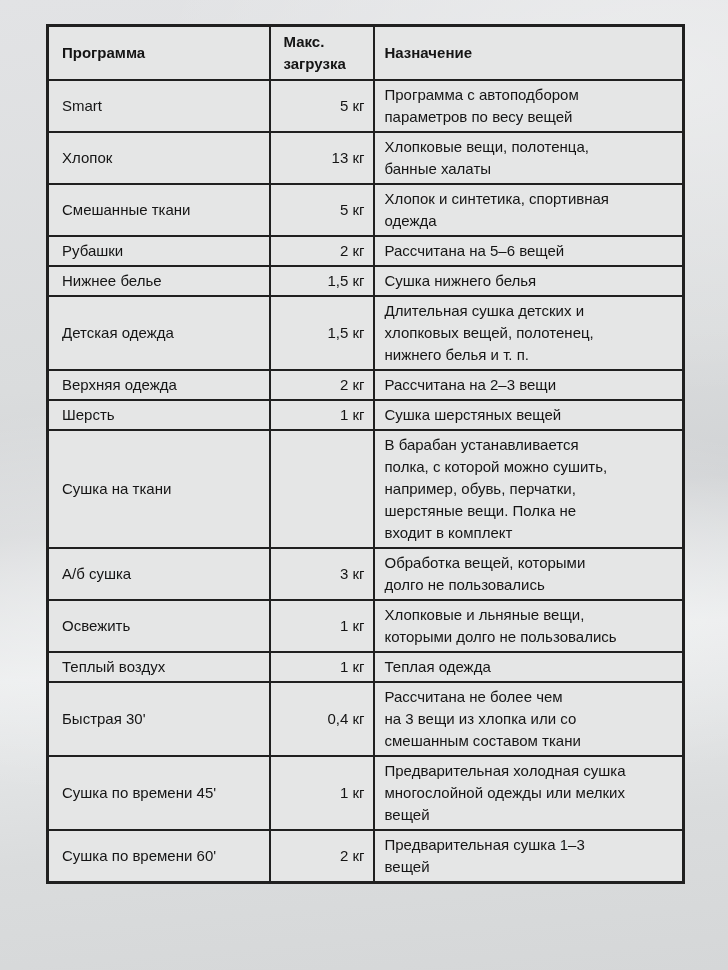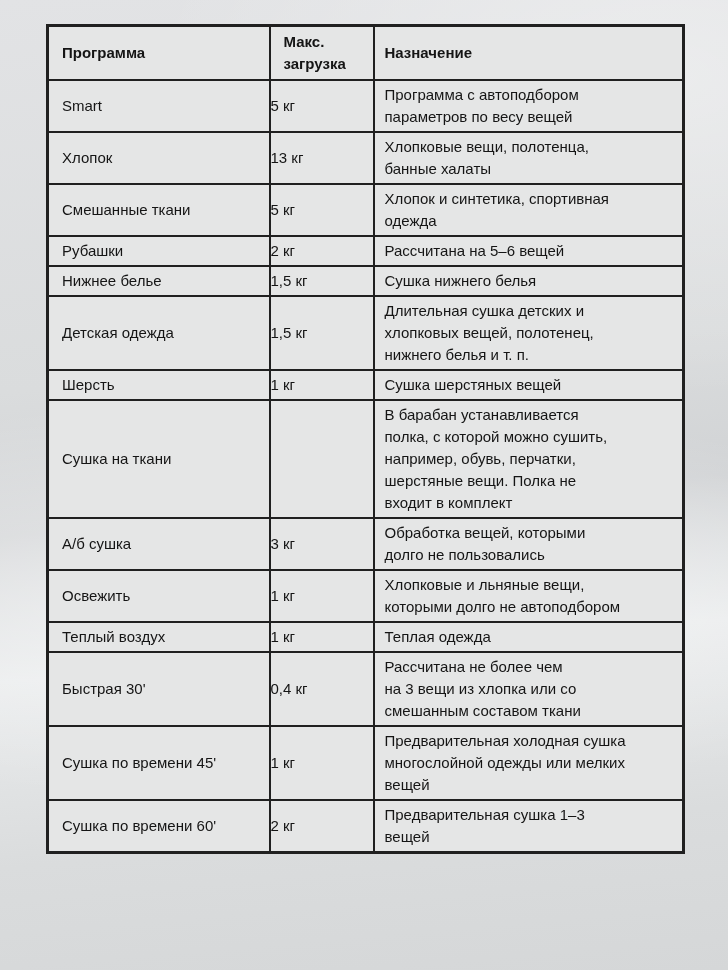--- a/index.html
+++ b/index.html
@@ -46,22 +46,22 @@
   }
   table.programs th{
     font-weight:bold;
     text-align:left;
     padding:4px 6px 4px 13px;
   }
   table.programs td{
     padding:3px 6px 3px 13px;
   }
   table.programs td.load{
-    text-align:left;
-    padding:3px 0;
+    text-align:right;
+    padding:3px 8px;
   }
   table.programs th.col-purpose,
   table.programs td.purpose{
     padding-left:10px;
   }
 </style>
 </head>
 <body>
 
 <div class="table-wrap">
@@ -109,20 +109,25 @@
           <td class="purpose">Сушка нижнего белья</td>
         </tr>
         <tr>
           <td class="program">Детская одежда</td>
           <td class="load">1,5 кг</td>
           <td class="purpose">Длительная сушка детских и
 хлопковых вещей, полотенец,
 нижнего белья и т. п.</td>
         </tr>
         <tr>
+          <td class="program">Верхняя одежда</td>
+          <td class="load">2 кг</td>
+          <td class="purpose">Рассчитана на 2–3 вещи</td>
+        </tr>
+        <tr>
           <td class="program">Шерсть</td>
           <td class="load">1 кг</td>
           <td class="purpose">Сушка шерстяных вещей</td>
         </tr>
         <tr>
           <td class="program">Сушка на ткани</td>
           <td class="load"></td>
           <td class="purpose">В барабан устанавливается
 полка, с которой можно сушить,
 например, обувь, перчатки,
@@ -132,21 +137,21 @@
         <tr>
           <td class="program">А/б сушка</td>
           <td class="load">3 кг</td>
           <td class="purpose">Обработка вещей, которыми
 долго не пользовались</td>
         </tr>
         <tr>
           <td class="program">Освежить</td>
           <td class="load">1 кг</td>
           <td class="purpose">Хлопковые и льняные вещи,
-которыми долго не автоподбором</td>
+которыми долго не пользовались</td>
         </tr>
         <tr>
           <td class="program">Теплый воздух</td>
           <td class="load">1 кг</td>
           <td class="purpose">Теплая одежда</td>
         </tr>
         <tr>
           <td class="program">Быстрая 30'</td>
           <td class="load">0,4 кг</td>
           <td class="purpose">Рассчитана не более чем

